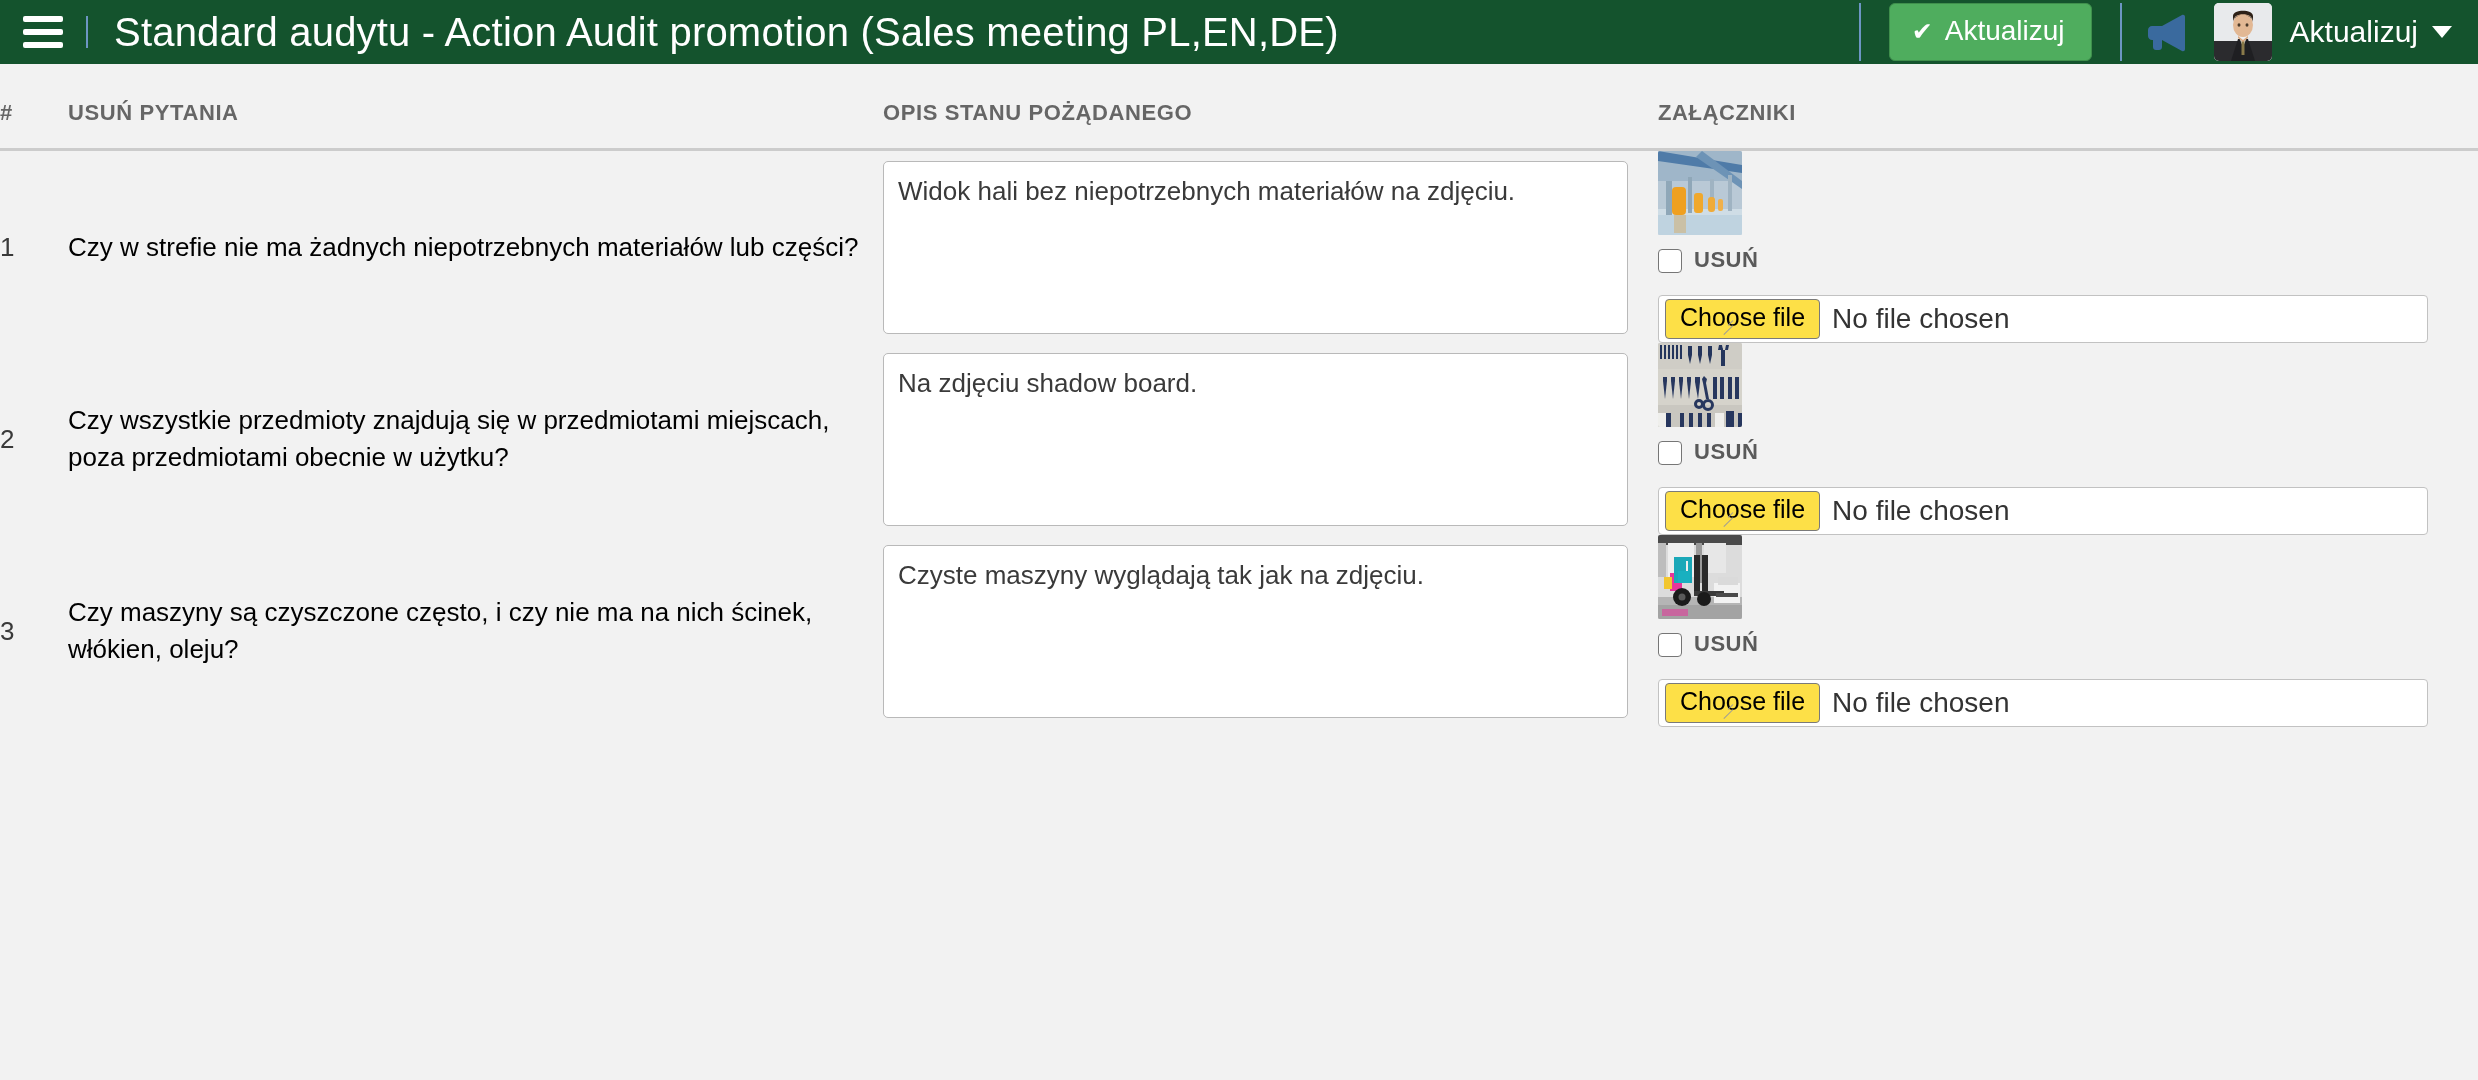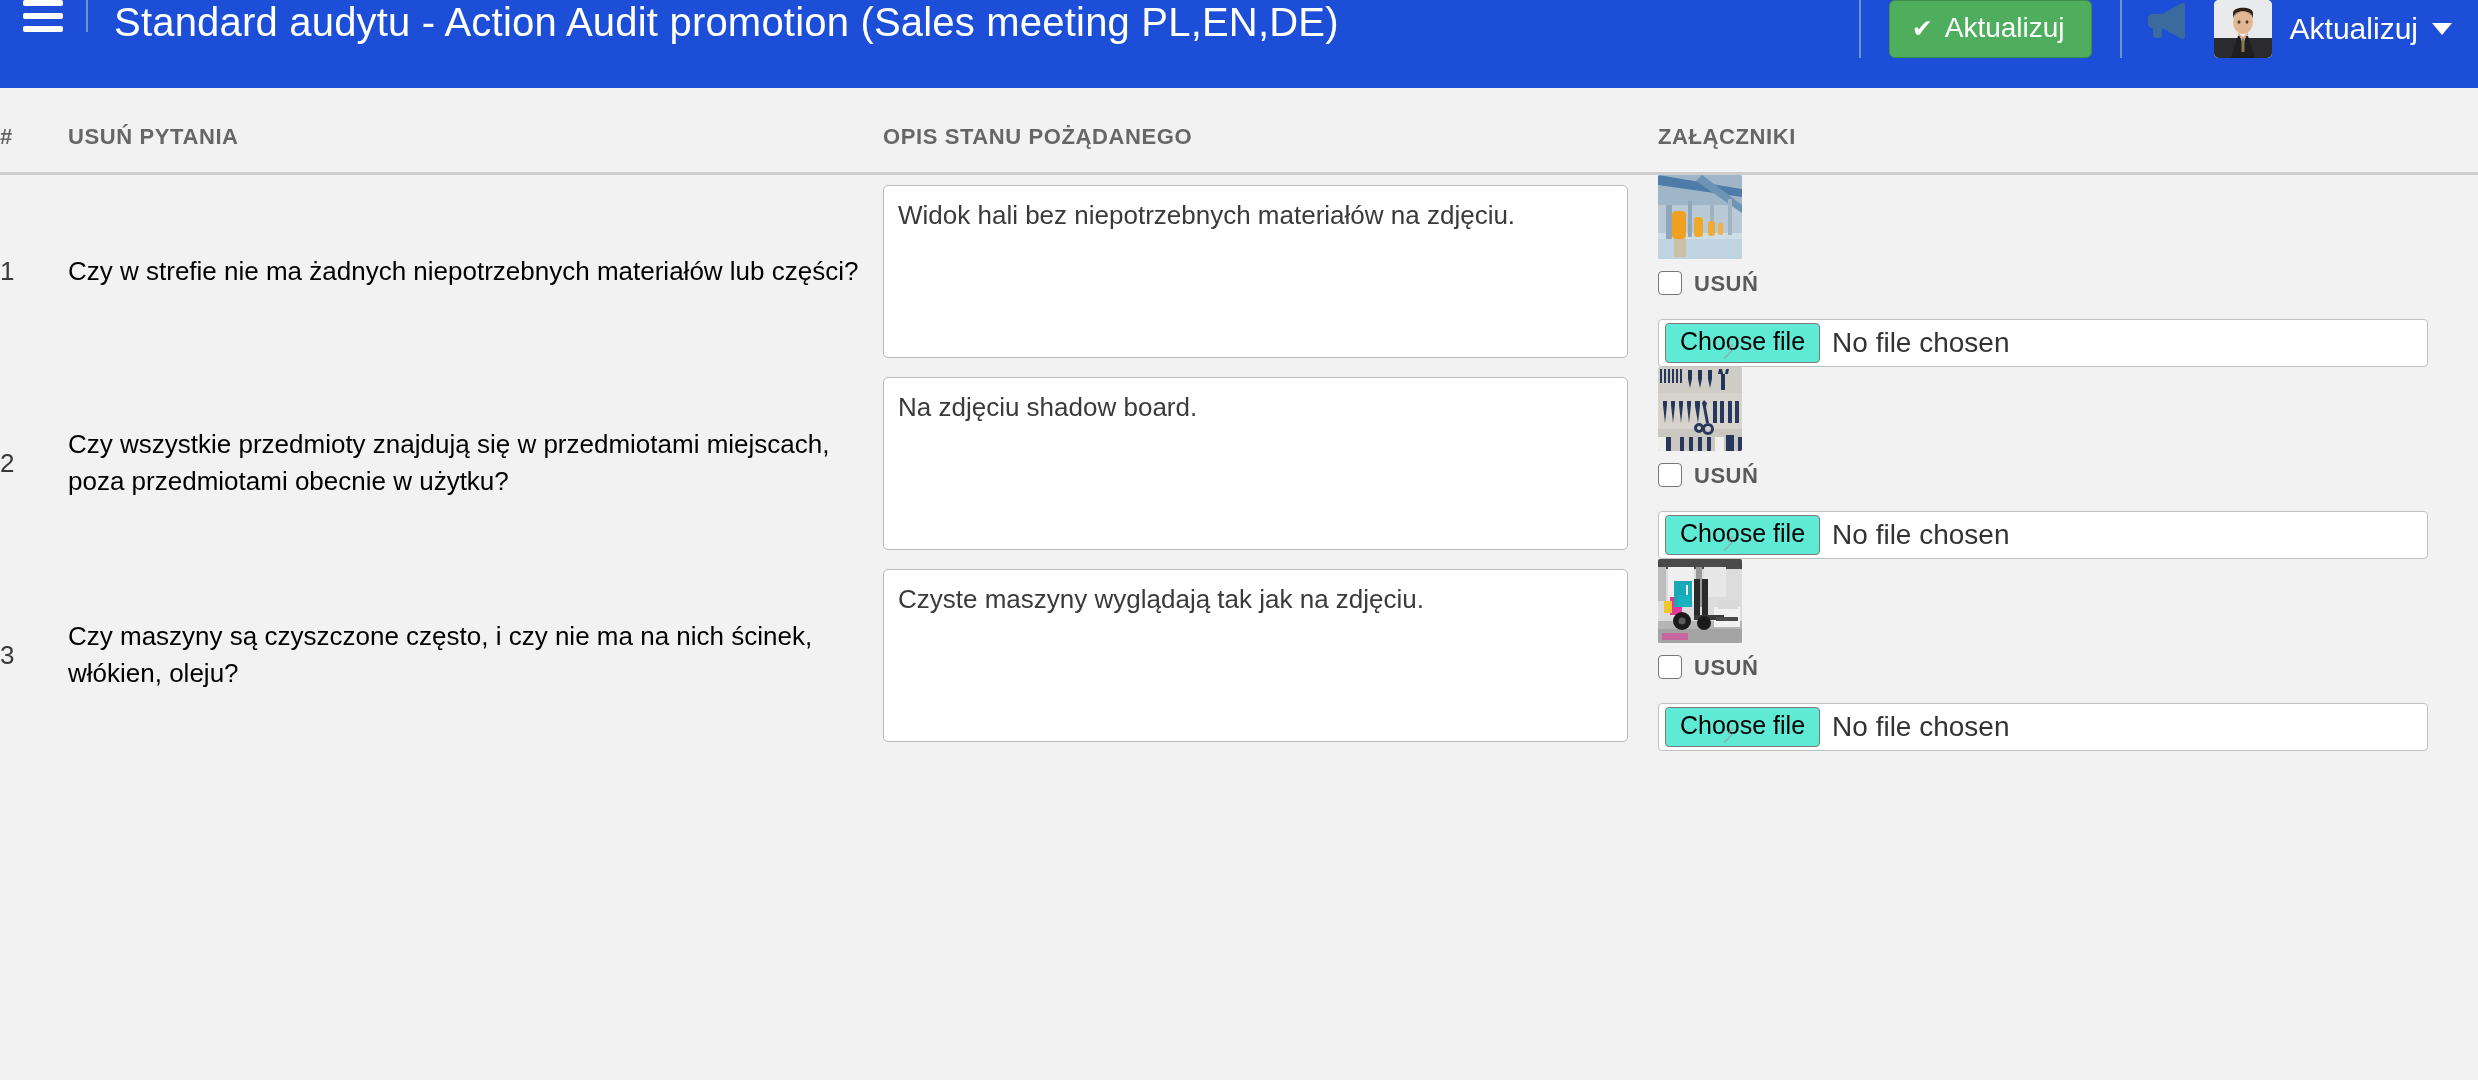--- a/index.html
+++ b/index.html
@@ -7,24 +7,24 @@
     margin: 0; padding: 0;
     width: 2478px; height: 1080px;
     overflow: hidden;
     background: #f2f2f2;
     font-family: "Liberation Sans", sans-serif;
   }
 
   
   .topbar {
     position: relative;
-    height: 88px;
-    background: #1d4ed8;
+    height: 64px;
+    background: #14532d;
     display: flex;
-    align-items: flex-start;
+    align-items: center;
     color: #ffffff;
   }
   .burger-cell {
     width: 88px;
     display: flex;
     align-items: center;
     justify-content: center;
     border-right: 2px solid #6d96c3;
     cursor: pointer;
   }
@@ -181,21 +181,21 @@
   .thumb {
     width: 84px; height: 84px;
     border-radius: 2px;
     overflow: hidden;
     display: block;
     background: #cfd4d8;
     cursor: pointer;
   }
   .thumb svg { display: block; width: 100%; height: 100%; }
   .del-row {
-    display: flex; align-items: flex-start; gap: 12px;
+    display: flex; align-items: flex-end; gap: 12px;
     margin-top: 12px;
   }
   .del-box {
     width: 24px; height: 24px;
     border: 1px solid #767676;
     border-radius: 4px;
     background: #ffffff;
     display: inline-block;
     cursor: pointer;
     flex: none;
@@ -212,21 +212,21 @@
     height: 48px;
     border: 1px solid #c2c2c2;
     border-radius: 4px;
     background: #ffffff;
     display: flex;
     align-items: center;
     padding: 0 6px;
     cursor: pointer;
   }
   .file-btn {
-    background: #5eead4;
+    background: #fde047;
     border: 1px solid #7a7a7a;
     border-radius: 4px;
     color: #000000;
     font-size: 25px;
     font-family: "Liberation Sans", sans-serif;
     padding: 4px 14px 6px;
     line-height: 1.1;
     cursor: pointer;
     white-space: nowrap;
   }

